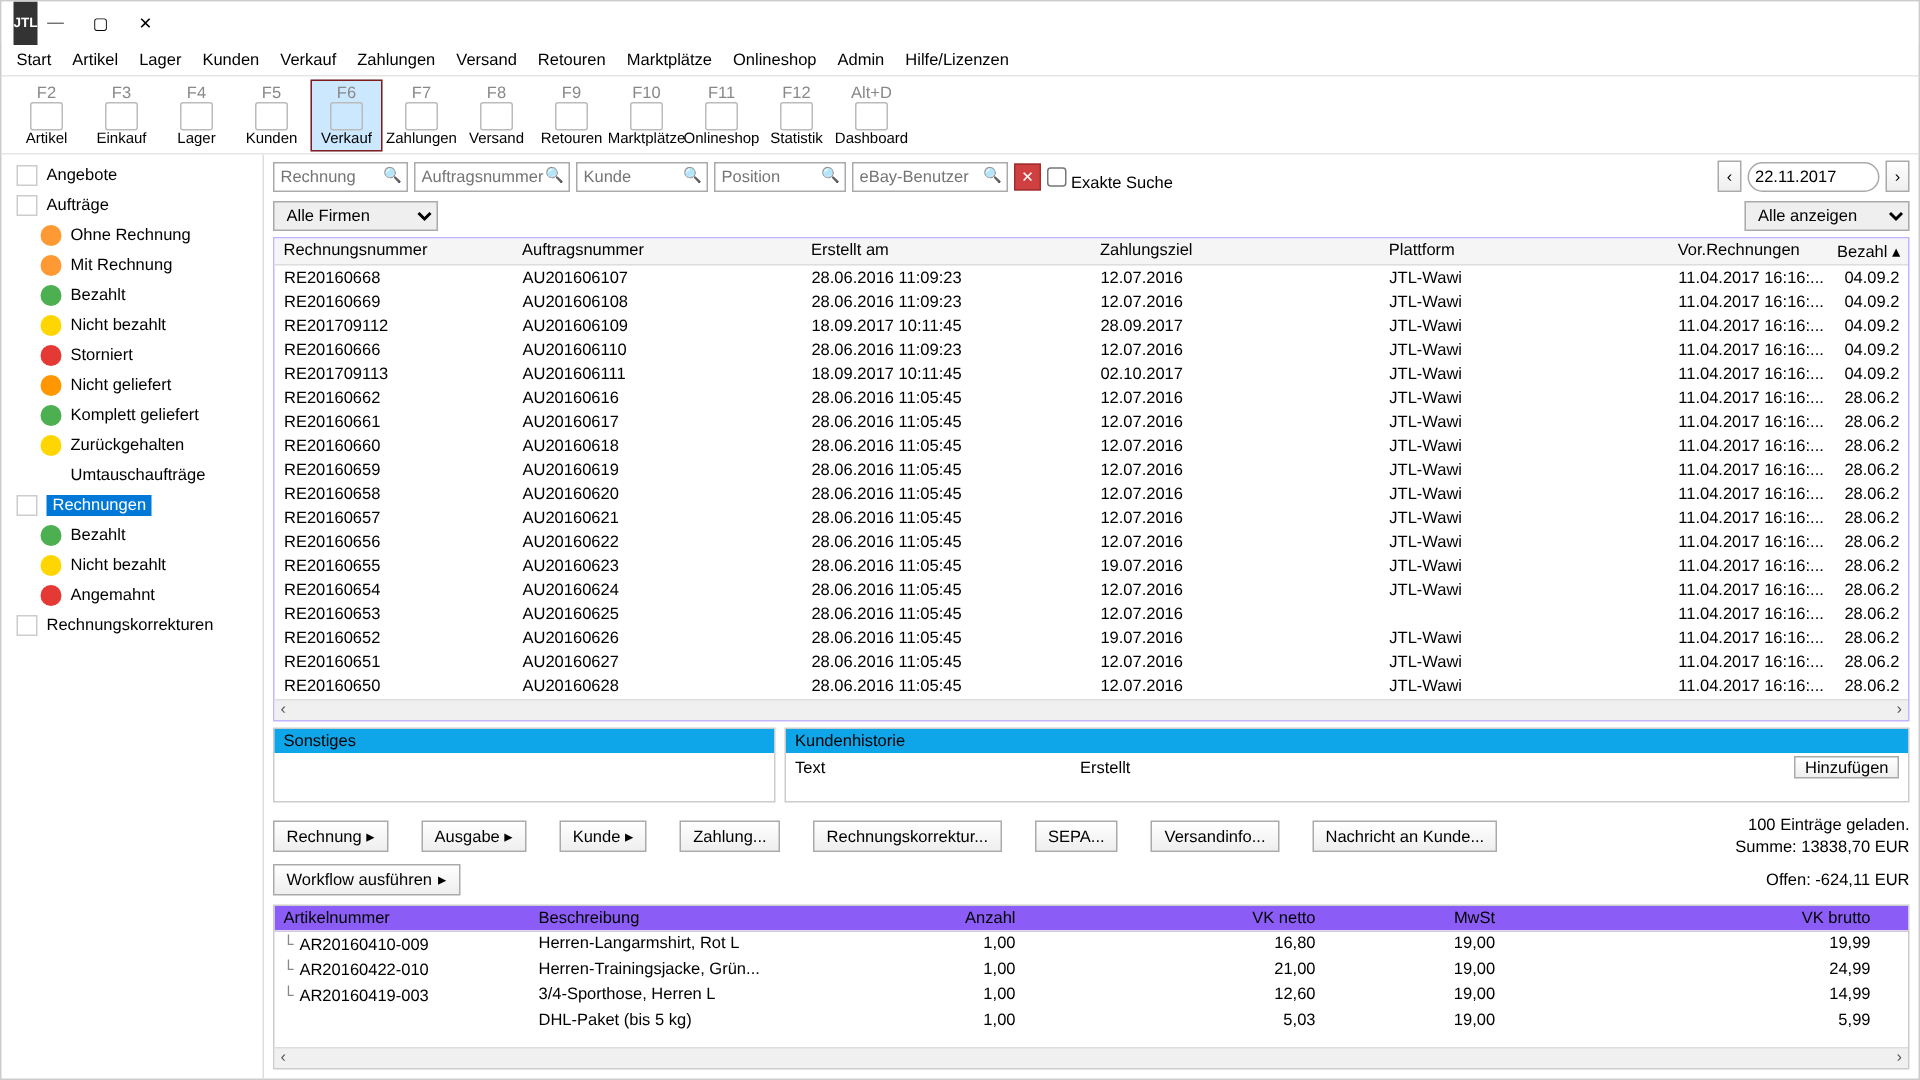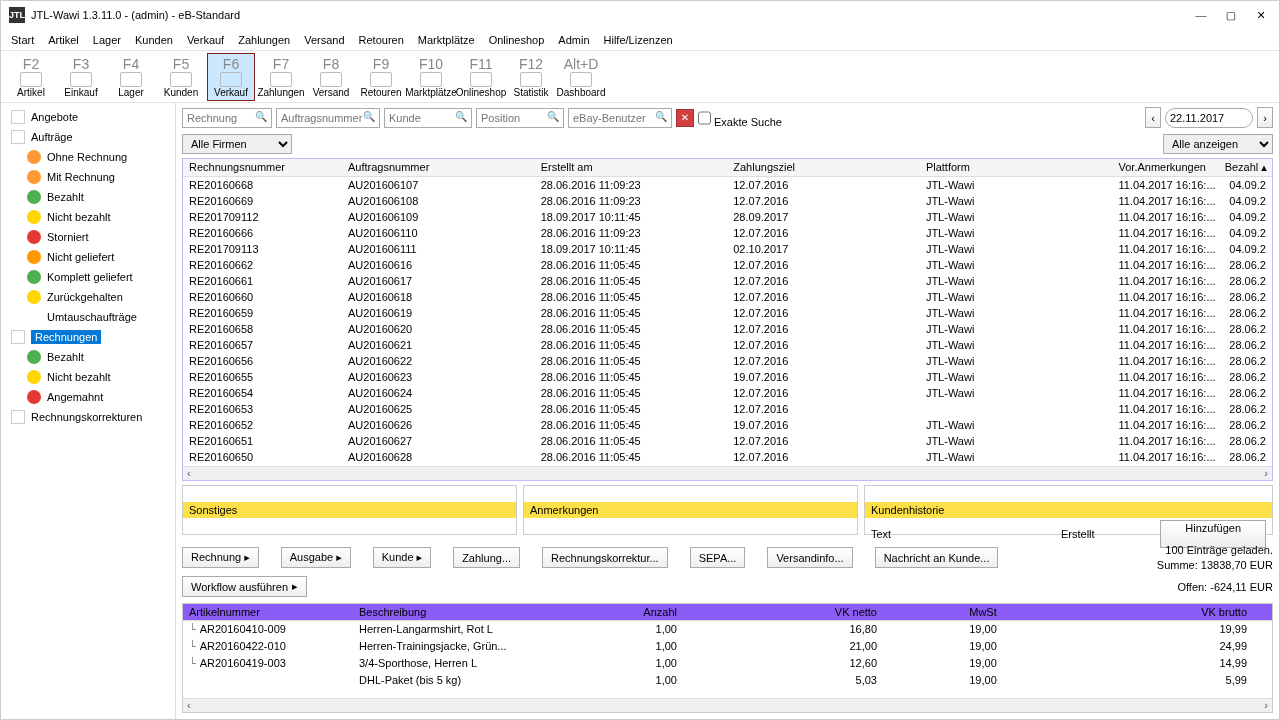--- a/index.html
+++ b/index.html
@@ -1,27 +1,27 @@
 <!DOCTYPE html>
 <html><head>
 <meta charset="utf-8">
 <style>
 * { box-sizing: border-box; margin: 0; padding: 0; font-family: "Segoe UI", Tahoma, sans-serif; font-size: 11px; }
 body { background: #fff; width: 1280px; height: 720px; overflow: hidden; display: flex; flex-direction: column; border: 1px solid #ccc; }
 .titlebar { height: 28px; display: flex; align-items: center; padding: 0 8px; background: #fff; }
-.titlebar .icon { width: 16px; height: 16px; background: #333; color: #fff; display: flex; align-items: center; justify-content: center; font-size: 9px; font-weight: bold; margin-right: 6px; text-align: center; }
+.titlebar .icon { width: 16px; height: 29px; background: #333; color: #fff; display: flex; align-items: center; justify-content: center; font-size: 9px; font-weight: bold; margin-right: 6px; text-align: center; }
 .titlebar .title { flex: 1; }
 .winbtns { display: flex; gap: 18px; margin-right: 4px; }
 .winbtn { width: 12px; height: 12px; display: flex; align-items: center; justify-content: center; font-family: "Segoe UI Symbol"; }
 .menubar { height: 22px; display: flex; align-items: center; padding: 0 4px; gap: 2px; border-bottom: 1px solid #e5e5e5; }
 .menubar span { padding: 2px 6px; }
 .toolbar { height: 52px; display: flex; align-items: center; padding: 2px 6px; border-bottom: 1px solid #e5e5e5; gap: 2px; }
 .tbtn { width: 48px; height: 48px; display: flex; flex-direction: column; align-items: center; justify-content: space-between; border: 1px solid transparent; padding: 2px 0; }
 .tbtn.sel { background: #cce8ff; border: 1px solid #7f1d1d; }
-.tbtn .key { font-size: 14px; color: #888; }
+.tbtn .key { font-size: 11px; color: #888; }
 .tbtn .ticon { width: 22px; height: 22px; border: 1px solid #bbb; border-radius: 2px; display: flex; align-items: center; justify-content: center; font-size: 12px; color: #888; }
 .tbtn .lbl { font-size: 10px; }
 .content { flex: 1; display: flex; overflow: hidden; }
 .sidebar { width: 175px; border-right: 1px solid #ddd; padding: 4px 0; overflow: hidden; }
 .sideitem { display: flex; align-items: center; padding: 3px 6px 3px 10px; gap: 6px; }
 .sideitem.child { padding-left: 26px; }
 .sideitem.sel { color: #fff; }
 .sideitem.sel .silabel { background: #0078d7; color: #fff; padding: 1px 4px; }
 .sicon { width: 14px; height: 14px; border-radius: 50%; display: inline-block; flex-shrink: 0; }
 .sicon.doc { border-radius: 0; border: 1px solid #ccc; background: #fff; }
@@ -35,40 +35,39 @@
 .tablewrap { flex: 1; border: 1px solid #c4b5fd; margin: 0 6px; overflow: hidden; display: flex; flex-direction: column; }
 .thead, .trow { display: flex; }
 .thead { background: #f5f5f5; border-bottom: 1px solid #ddd; }
 .th, .td { padding: 2px 6px; overflow: hidden; white-space: nowrap; }
 .th { font-weight: normal; }
 .c1 { width: 165px; } .c2 { width: 200px; } .c3 { width: 200px; } .c4 { width: 200px; } .c5 { width: 200px; } .c6 { width: 110px; } .c7 { width: 55px; text-align: right; }
 .tbody { flex: 1; overflow-y: auto; overflow-x: hidden; }
 .scrollhint { height: 14px; background: #f0f0f0; border-top: 1px solid #ddd; display: flex; justify-content: space-between; padding: 0 4px; color: #555; font-size: 10px; }
 .infopanels { display: flex; margin: 4px 6px; gap: 6px; }
 .infopanel { border: 1px solid #ccc; }
-.infopanel .iphead { padding: 2px 6px; background: #fde047; margin-top: 16px; }
+.infopanel .iphead { padding: 2px 6px; background: #0ea5e9; }
 .infopanel.small { width: 335px; height: 50px; }
 .infopanel.hist { flex: 1; height: 50px; }
 .infopanel .ipbody { padding: 2px 6px; display: flex; gap: 10px; align-items: center; }
 .btnrow { display: flex; align-items: center; padding: 4px 6px; gap: 22px; }
 .btn { border: 1px solid #aaa; background: linear-gradient(#fff,#eee); padding: 2px 8px; height: 21px; display: flex; align-items: center; gap: 4px; }
 .statusright { margin-left: auto; text-align: right; line-height: 1.3; }
 .detailtable { border: 1px solid #ccc; margin: 2px 6px 6px; height: 110px; overflow: hidden; display: flex; flex-direction: column; }
 .detailtable .thead { background: #8b5cf6; }
 .d1{width:170px}.d2{width:180px}.d3{width:150px;text-align:right}.d4{width:200px;text-align:right}.d5{width:200px;text-align:center}.d6{width:170px;text-align:right}
 .treeicon { color: #888; margin-right: 4px; font-family: monospace; }
 .xbtn { width: 18px; height: 18px; background: #d04040; color: #fff; display: flex; align-items: center; justify-content: center; border: 1px solid #a03030; font-size: 10px; }
-.addbtn { border: 1px solid #aaa; background: linear-gradient(#fff,#eee); padding: 1px 24px; height: 28px; }
+.addbtn { border: 1px solid #aaa; background: linear-gradient(#fff,#eee); padding: 1px 6px; height: 15px; }
 </style>
 </head>
 <body>
 
 <div class="titlebar">
   <div class="icon">JTL</div>
-  <div class="title">JTL-Wawi 1.3.11.0 - (admin) - eB-Standard</div>
   <div class="winbtns">
     <span class="winbtn">—</span>
     <span class="winbtn">▢</span>
     <span class="winbtn">✕</span>
   </div>
 </div>
 
 <div class="menubar" id="menubar">
     <span>Start</span>
     <span>Artikel</span>
@@ -238,21 +237,21 @@
       <select><option>Alle anzeigen</option></select>
     </div>
 
     <div class="tablewrap">
       <div class="thead" id="thead">
           <div class="th c1">Rechnungsnummer</div>
           <div class="th c2">Auftragsnummer</div>
           <div class="th c3">Erstellt am</div>
           <div class="th c4">Zahlungsziel</div>
           <div class="th c5">Plattform</div>
-          <div class="th c6">Vor.Anmerkungen</div>
+          <div class="th c6">Vor.Rechnungen</div>
           <div class="th c7">Bezahl <span>▴</span></div>
         </div>
       <div class="tbody" id="tbody">
           <div class="trow">
             <div class="td c1">RE20160668</div>
             <div class="td c2">AU201606107</div>
             <div class="td c3">28.06.2016 11:09:23</div>
             <div class="td c4">12.07.2016</div>
             <div class="td c5">JTL-Wawi</div>
             <div class="td c6">11.04.2017 16:16:...</div>
@@ -423,23 +422,20 @@
         </div>
       <div class="scrollhint">
           <span>‹</span>
           <span>›</span>
         </div>
     </div>
 
     <div class="infopanels">
       <div class="infopanel small">
           <div class="iphead">Sonstiges</div>
-        </div>
-      <div class="infopanel small">
-          <div class="iphead">Anmerkungen</div>
         </div>
       <div class="infopanel hist">
         <div class="iphead">Kundenhistorie</div>
         <div class="ipbody">
           <span style="width:180px">Text</span>
           <span>Erstellt</span>
           <span style="flex:1"></span>
           <span class="addbtn">Hinzufügen</span>
         </div>
       </div>

